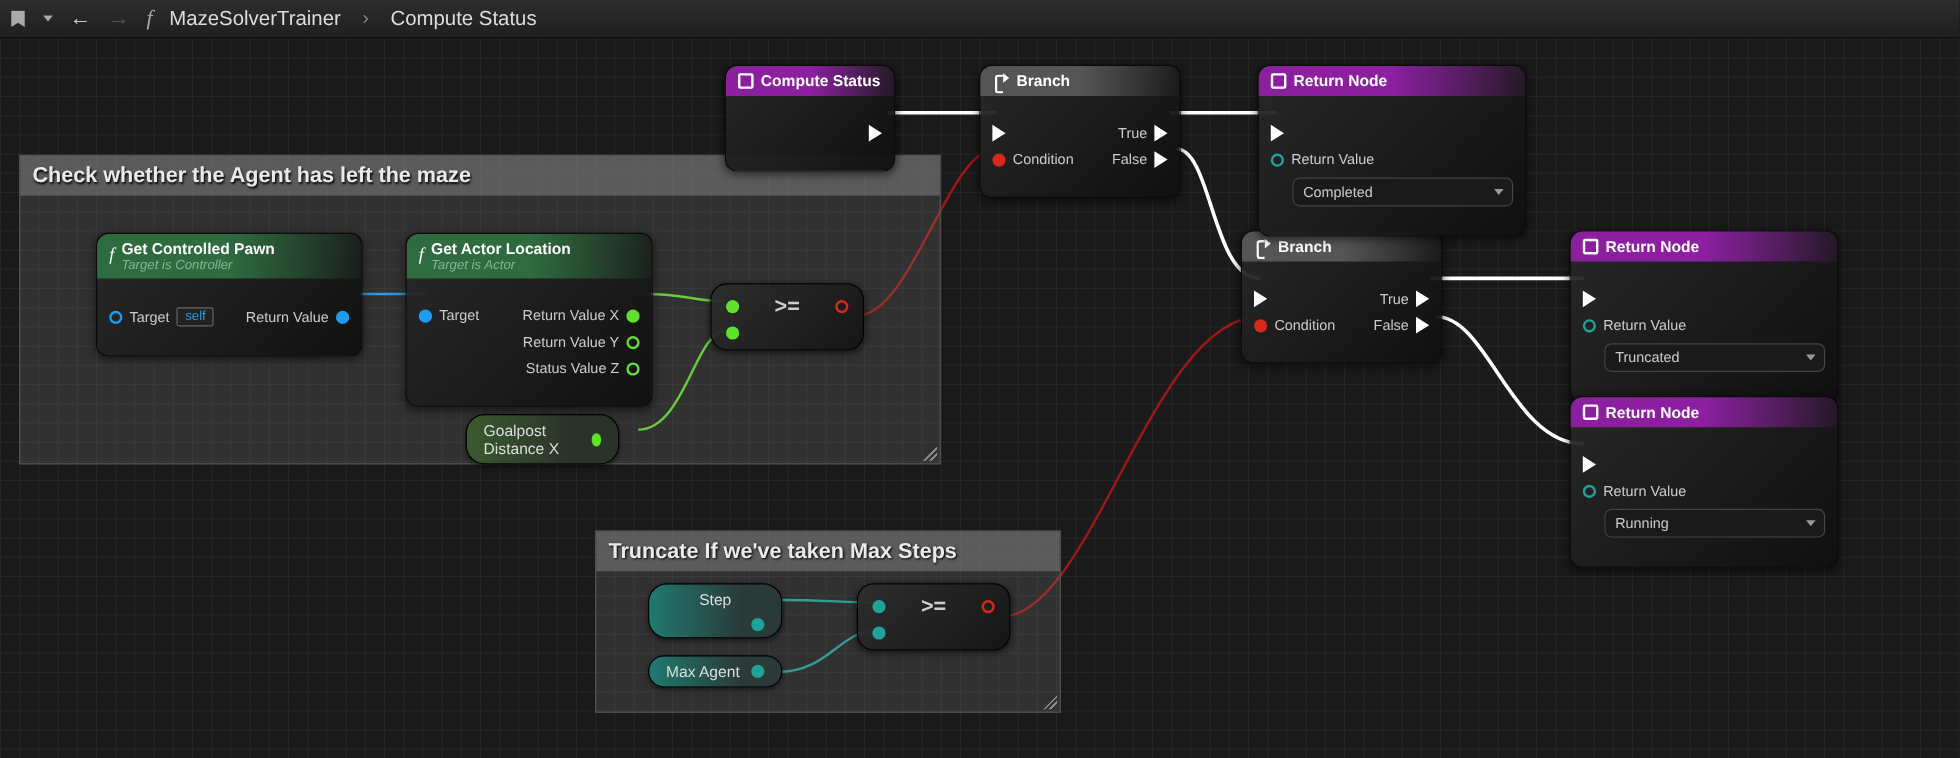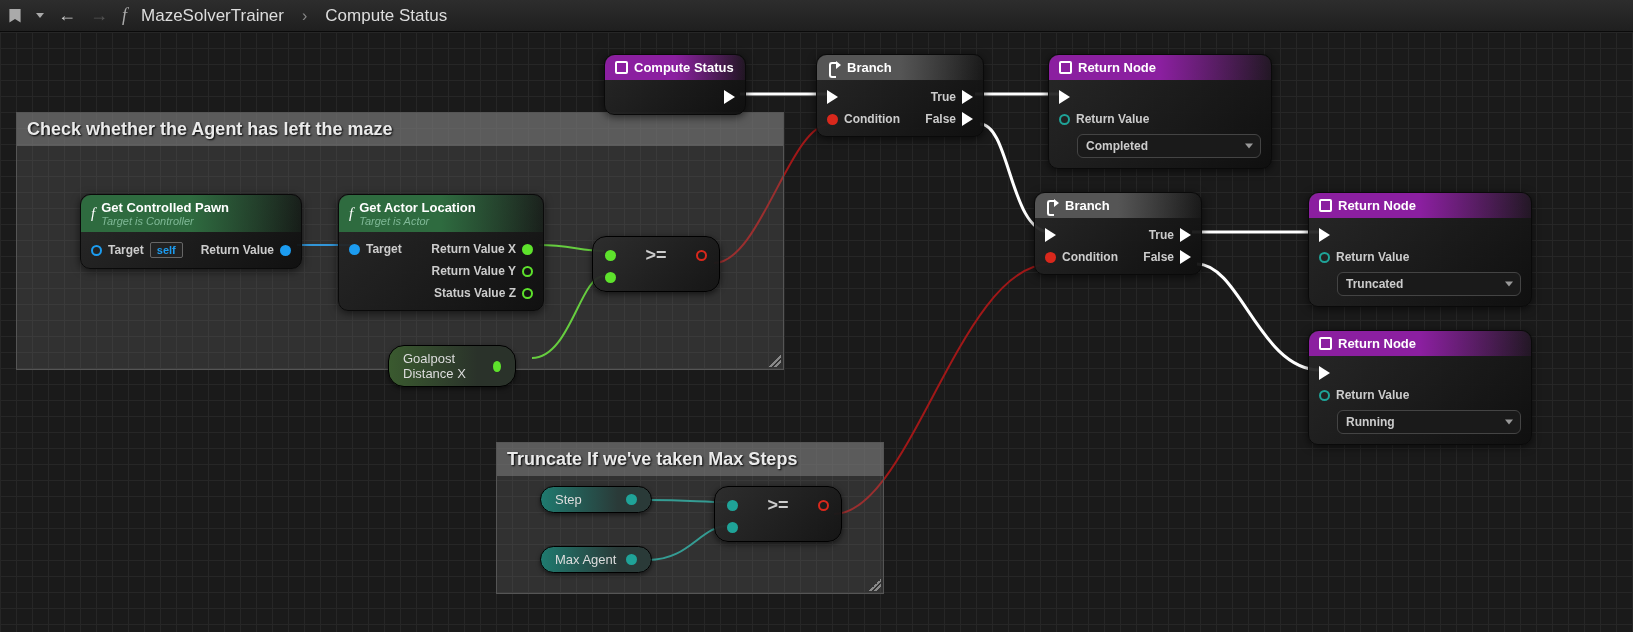--- a/index.html
+++ b/index.html
@@ -22,21 +22,21 @@
 .node-header{display:flex;align-items:center;gap:6px;padding:5px 10px;border-radius:10px 10px 0 0;font-size:13px;font-weight:bold;color:#fff;}
 .hdr-purple{background:linear-gradient(90deg,#8b1fa0 50%,rgba(139,31,160,0.1));}
 .hdr-green{background:linear-gradient(90deg,#2e6b3f 50%,rgba(46,107,63,0.1));}
 .hdr-grey{background:linear-gradient(90deg,#555 50%,rgba(85,85,85,0.05));}
 .icon-box{width:13px;height:13px;border:2px solid #fff;border-radius:2px;}
 .icon-branch{width:14px;height:14px;position:relative;}
 .icon-branch::before{content:'';position:absolute;left:2px;top:1px;width:5px;height:12px;border:2px solid #fff;border-right:none;border-radius:3px 0 0 3px;}
 .icon-branch::after{content:'';position:absolute;right:0;top:0;width:0;height:0;border-left:5px solid #fff;border-top:4px solid transparent;border-bottom:4px solid transparent;}
 .icon-f{font-style:italic;font-family:'Times New Roman',serif;font-size:15px;font-weight:normal;}
 .sub{font-size:11px;color:#7fb896;font-style:italic;font-weight:normal;}
-.node-body{padding:10px 10px;display:flex;flex-direction:column;gap:8px;font-size:12px;font-weight:bold;}
+.node-body{padding:24px 10px;display:flex;flex-direction:column;gap:8px;font-size:12px;}
 .row{display:flex;justify-content:space-between;align-items:center;gap:12px;}
 .pin{display:flex;align-items:center;gap:6px;}
 .pin-r{justify-content:flex-end;}
 .dot{width:11px;height:11px;border-radius:50%;}
 .dot.hollow{background:transparent;border:2px solid currentColor;}
 .dot.fill{background:currentColor;}
 .tri{width:0;height:0;border-top:7px solid transparent;border-bottom:7px solid transparent;}
 .tri.in{border-left:11px solid #fff;}
 .tri.out{border-left:11px solid #fff;}
 .c-blue{color:#1c9cf0;}
@@ -78,21 +78,21 @@
   <path d="M1197 232 C1240 232 1260 338 1320 338" stroke="#fff" stroke-width="3" fill="none"></path>
   <path d="M714 231 C760 231 790 92 830 92" stroke="#a01818" stroke-width="2" fill="none"></path>
   <path d="M834 482 C910 482,960 232,1050 232" stroke="#a01818" stroke-width="2" fill="none"></path>
   <path d="M297 213 C320 213 330 213 356 213" stroke="#1c9cf0" stroke-width="2" fill="none"></path>
   <path d="M539 213 C570 213 580 219 604 219" stroke="#5ee22c" stroke-width="2" fill="none"></path>
   <path d="M532 326 C570 326 580 244 604 244" stroke="#5ee22c" stroke-width="2" fill="none"></path>
   <path d="M648 468 C690 468 700 470 728 470" stroke="#1fa398" stroke-width="2" fill="none"></path>
   <path d="M648 528 C690 528 700 494 728 494" stroke="#1fa398" stroke-width="2" fill="none"></path>
 </svg>
 
-<div class="comment" style="left:16px;top:80px;width:768px;height:258px;">
+<div class="comment" style="left:16px;top:97px;width:768px;height:258px;">
   <div class="comment-header">Check whether the Agent has left the maze</div>
   <div class="comment-resize"></div>
 </div>
 
 <div class="comment" style="left:496px;top:410px;width:388px;height:152px;">
   <div class="comment-header">Truncate If we've taken Max Steps</div>
   <div class="comment-resize"></div>
 </div>
 
 <div class="node" style="left:604px;top:22px;width:142px;">
@@ -303,21 +303,21 @@
           <div class="dot hollow"></div>
         </div>
   </div>
   <div class="row" style="margin-top:6px;">
     <div class="pin c-green">
           <div class="dot fill"></div>
         </div>
   </div>
 </div>
 
-<div class="pill" style="left:540px;top:454px;width:112px;justify-content:flex-end;">
+<div class="pill" style="left:540px;top:454px;width:112px;justify-content:flex-end;flex-direction:column;">
   <span>Step</span>
   <div class="dot fill c-teal"></div>
 </div>
 
 <div class="pill" style="left:540px;top:514px;width:112px;justify-content:flex-end;">
   <span>Max Agent</span>
   <div class="dot fill c-teal"></div>
 </div>
 
 <div class="compact" style="left:714px;top:454px;width:128px;">

